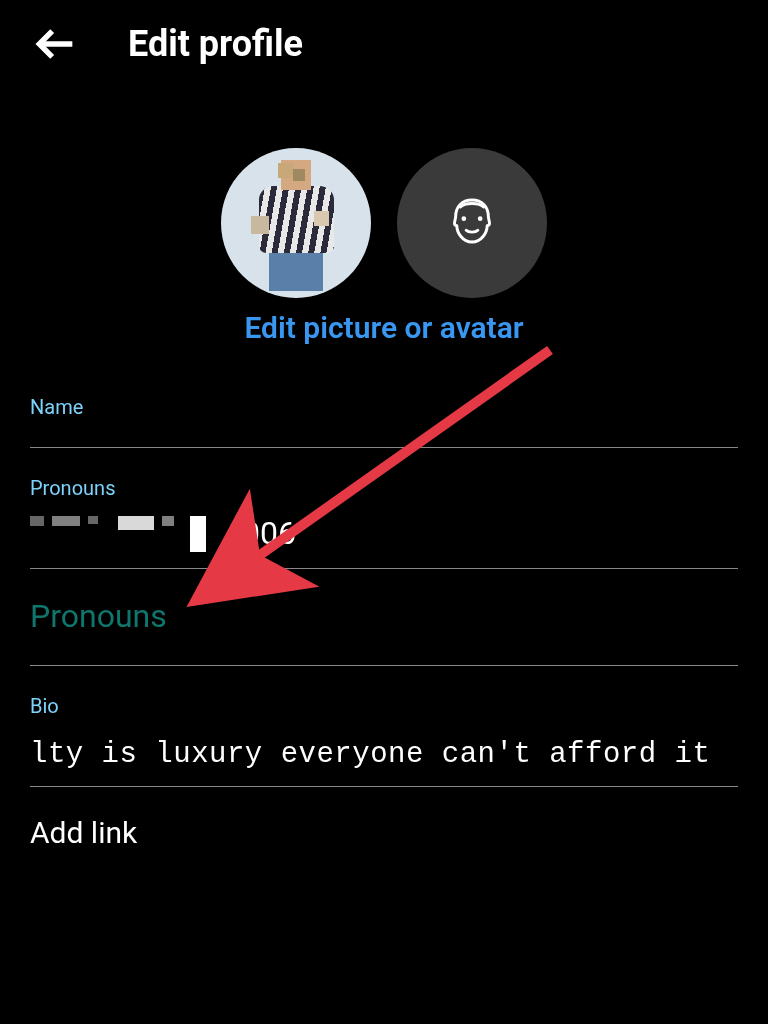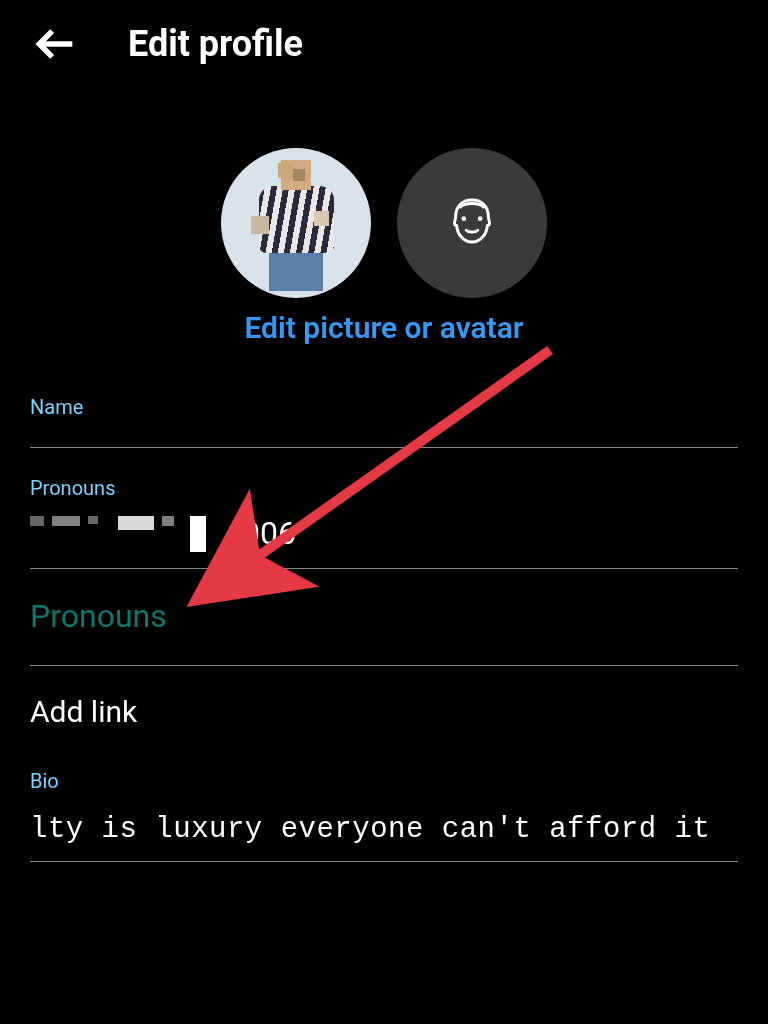--- a/index.html
+++ b/index.html
@@ -243,27 +243,27 @@
         <div class="username-pixel-bar" style="width:16px;height:36px;opacity:1;margin-left:8px"></div>
         <span class="username-partial">006</span>
       </div>
     </div>
   </div>
 
   <div class="field">
     <div class="field-placeholder">Pronouns</div>
   </div>
 
+  <div class="field">
+    <div class="field-label">Bio</div>
+    <div class="field-value bio-value">lty is luxury everyone can't afford it</div>
+  </div>
+
   <div class="field no-underline">
     <div class="add-link">Add link</div>
-  </div>
-
-  <div class="field">
-    <div class="field-label">Bio</div>
-    <div class="field-value bio-value">lty is luxury everyone can't afford it</div>
   </div>
 
 </div>
 
 <div class="arrow-annotation" style="left:230px;top:340px;">
   <svg width="340" height="250">
     <defs>
       <marker id="arrowhead" markerWidth="12" markerHeight="12" refX="3" refY="6" orient="auto">
         <polygon points="0 0, 12 6, 0 12, 3 6" fill="#e63946"></polygon>
       </marker>

